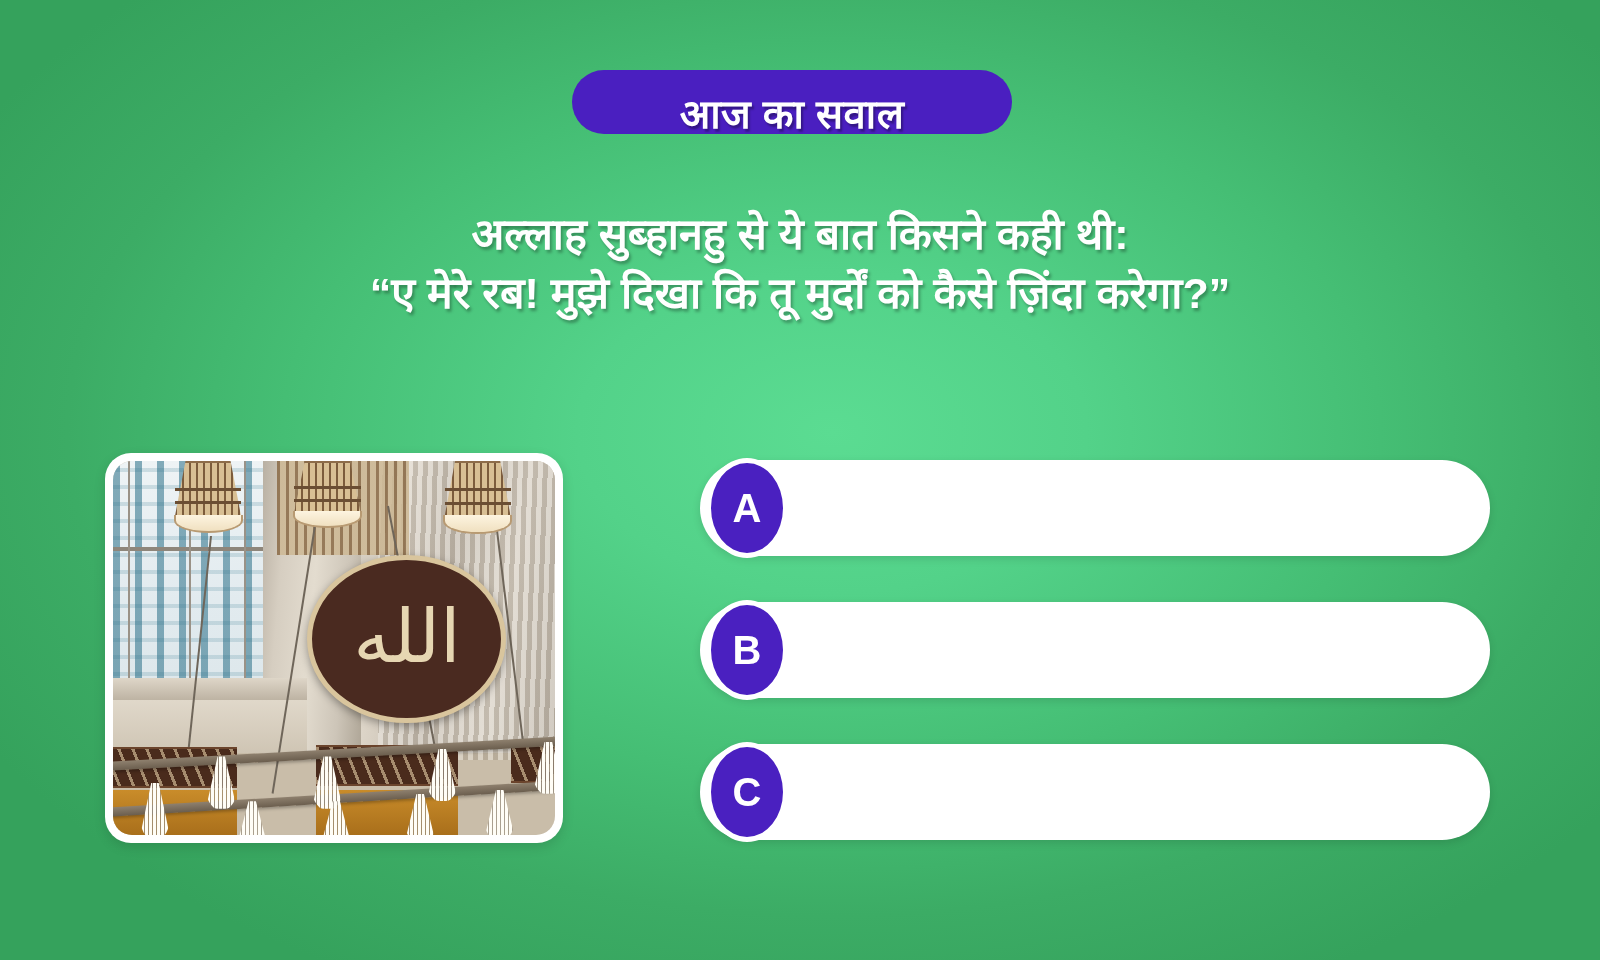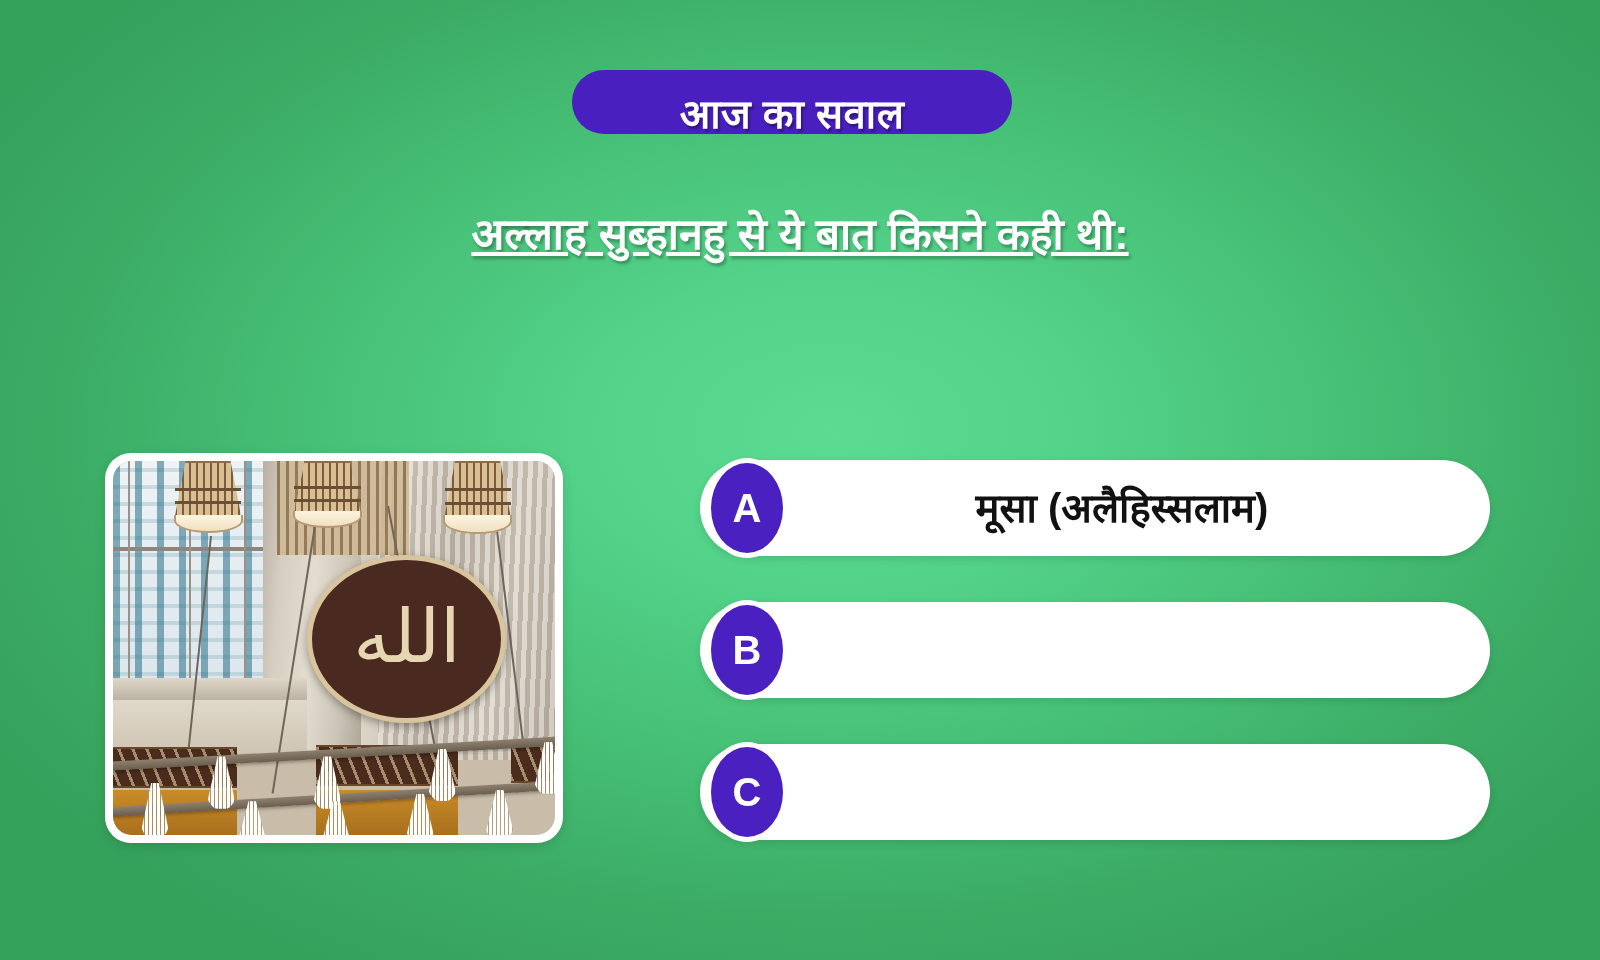--- a/index.html
+++ b/index.html
@@ -47,21 +47,21 @@
     position:absolute;
     left:0; top:205px;
     width:1600px;
     text-align:center;
     color:#ffffff;
     font-size:43px;
     font-weight:bold;
     line-height:1.38;
     text-shadow:2px 3px 3px rgba(0,0,0,0.28);
   }
-  .q-line { display:block; white-space:nowrap;text-decoration:underline; }
+  .q-line { display:block; white-space:nowrap; }
 
   
   .photo-card {
     position:absolute;
     left:105px; top:453px;
     width:458px; height:390px;
     background:#ffffff;
     border-radius:26px;
     padding:8px;
     box-shadow:0 4px 12px rgba(0,0,0,0.13);
@@ -252,20 +252,21 @@
 <body>
 
 <div id="stage">
 
   <div class="badge">
     <span class="badge-text">आज का सवाल</span>
   </div>
 
   <div class="question">
     <span class="q-line">अल्लाह सुब्हानहु से ये बात किसने कही थी:</span>
+    <span class="q-line">“ए मेरे रब! मुझे दिखा कि तू मुर्दों को कैसे ज़िंदा करेगा?”</span>
   </div>
 
   <div class="photo-card">
     <div class="photo">
 
       <div class="ph-window"></div>
       <div class="ph-winframe"></div>
       <div class="ph-wallR"></div>
       <div class="ph-colRibs"></div>
       <div class="ph-wallM"></div>
@@ -322,21 +323,20 @@
 
     </div>
   </div>
 
   <div class="options">
 
     <div class="option">
       <div class="option-letter">
         <span>A</span>
       </div>
-      <div class="option-text">मूसा (अलैहिस्सलाम)</div>
     </div>
 
     <div class="option">
       <div class="option-letter">
         <span>B</span>
       </div>
     </div>
 
     <div class="option">
       <div class="option-letter">

